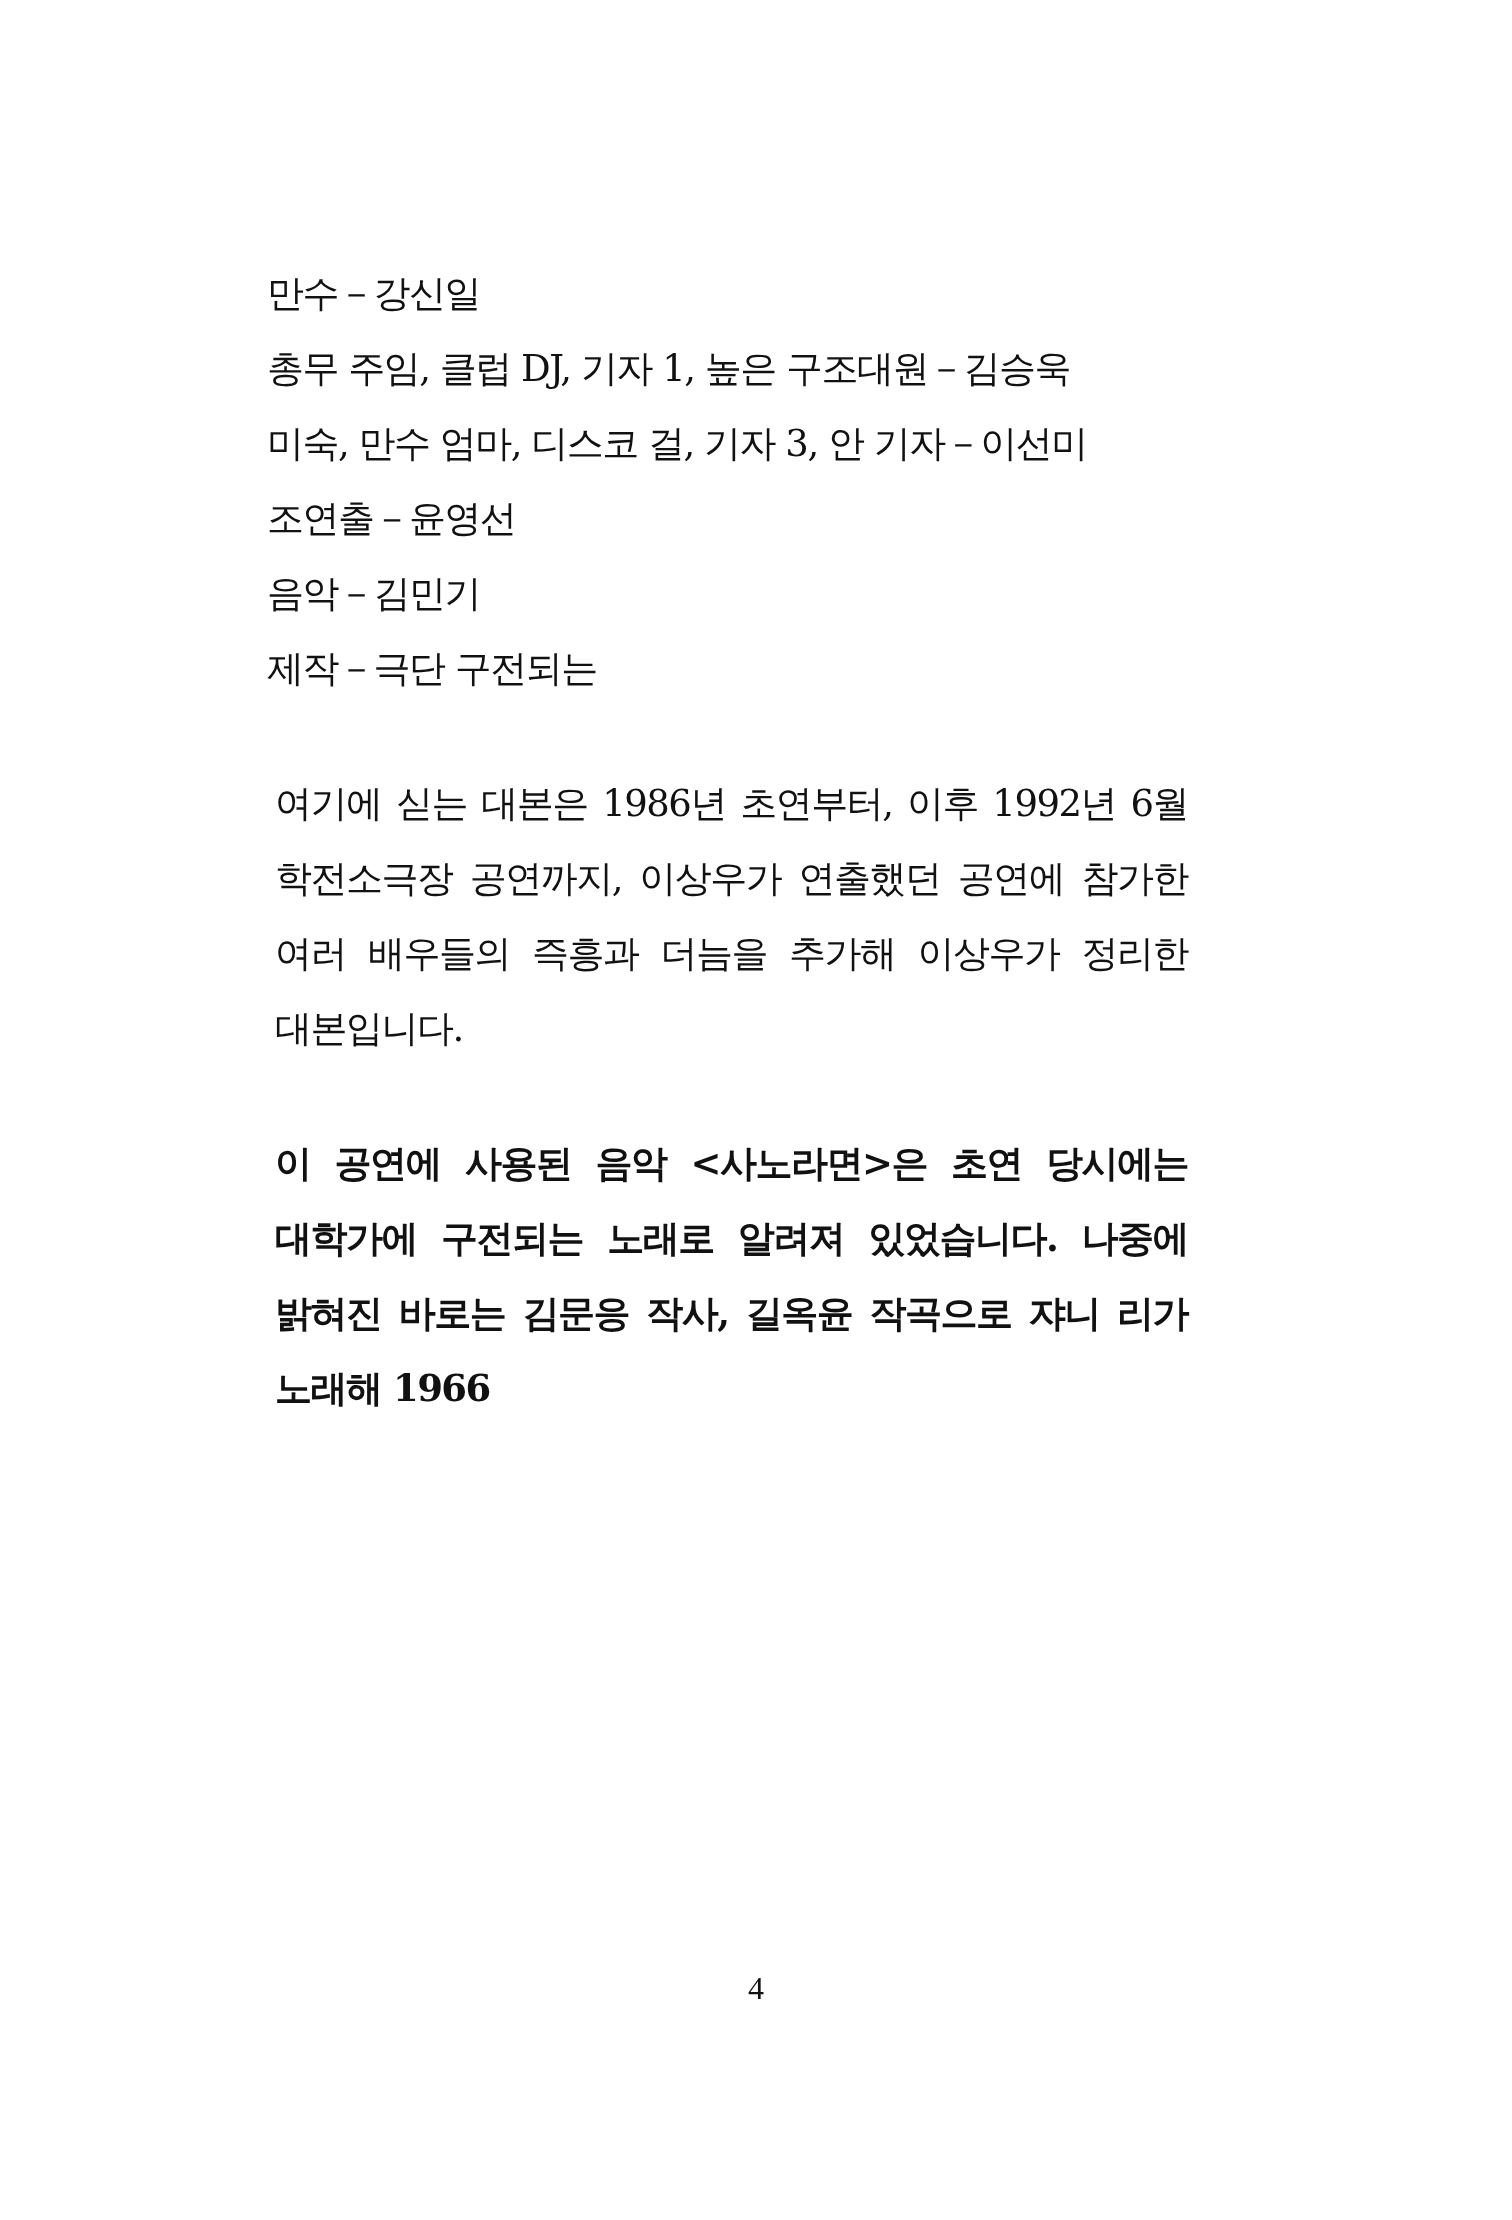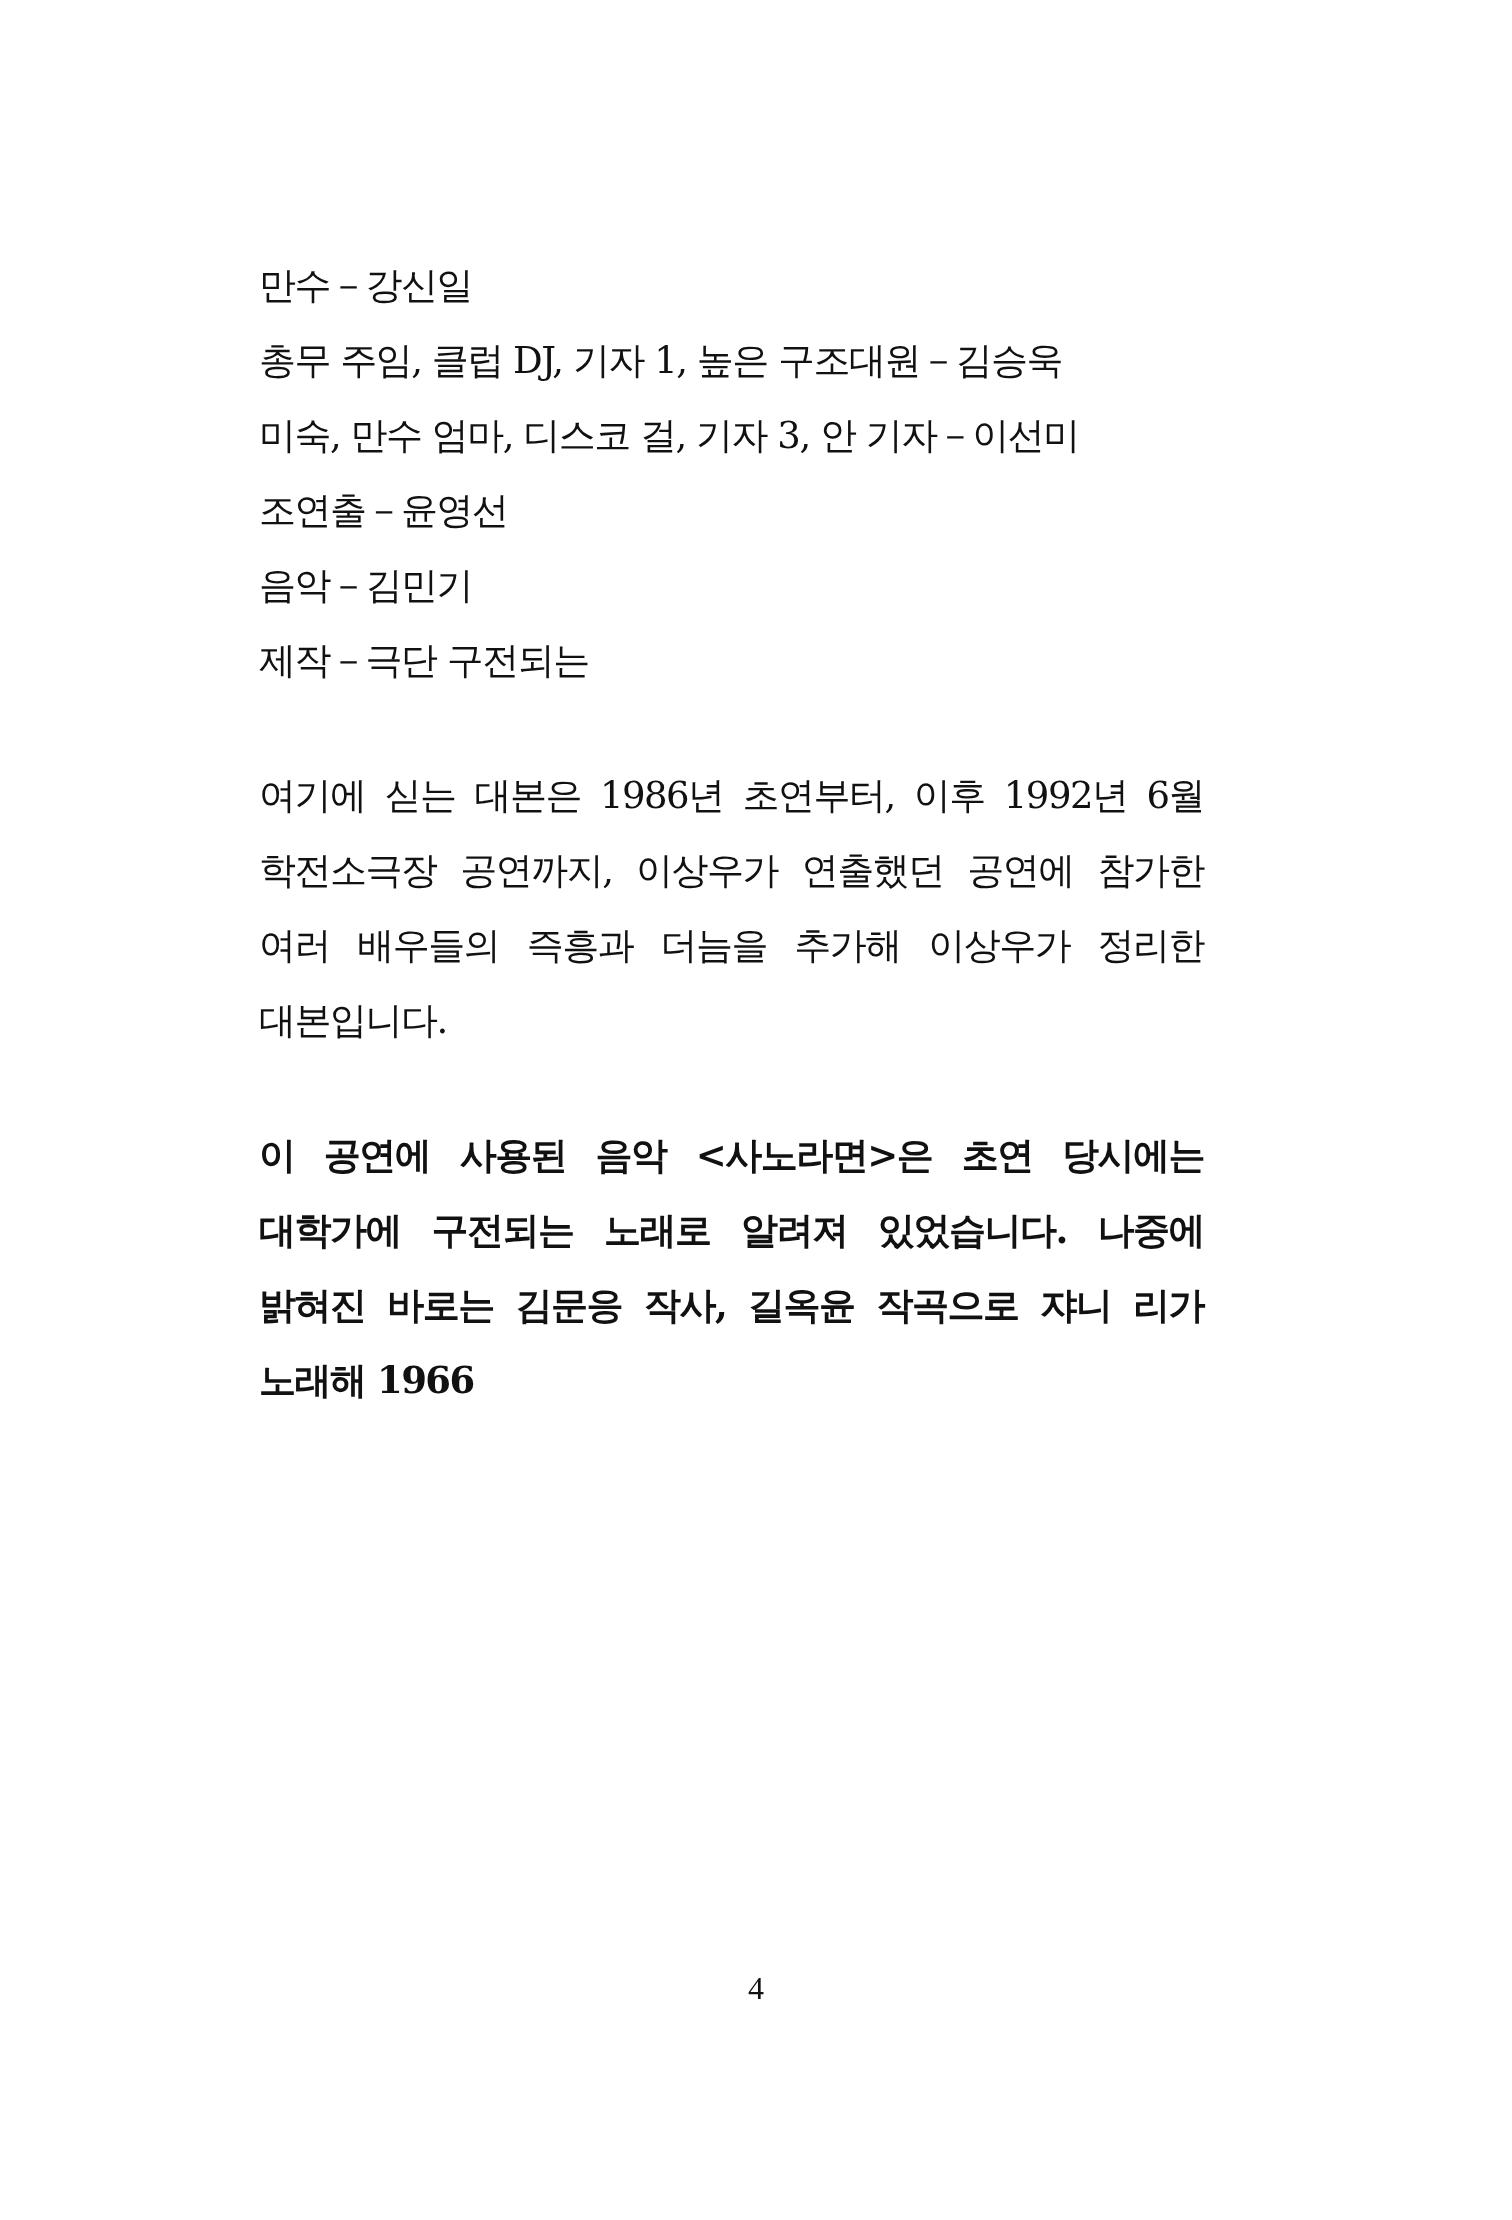--- a/index.html
+++ b/index.html
@@ -15,39 +15,39 @@
       font-family: "DejaVu Serif", "Liberation Serif", serif;
       color: #111111;
     }
     .page {
       position: absolute;
       left: 259px;
       top: 248px;
       width: 945px;
     }
     .credits {
-      margin: 0;
+      margin: 8px;
       padding: 0;
       list-style: none;
     }
     .credit-line {
       font-size: 37px;
       line-height: 75px;
       height: 75px;
       white-space: nowrap;
       letter-spacing: -1.5px;
     }
     .credit-line.wrap {
       white-space: normal;
       height: auto;
     }
     .para {
       font-size: 37px;
       line-height: 75px;
-      margin: 0;
+      margin: 16px;
       text-align: justify;
       letter-spacing: -1.5px;
       word-break: keep-all;
     }
     .para-1 { margin-top: 60px; }
     .para-2 { margin-top: 60px; font-weight: bold; }
     .page-number {
       position: absolute;
       left: 0;
       width: 1512px;

